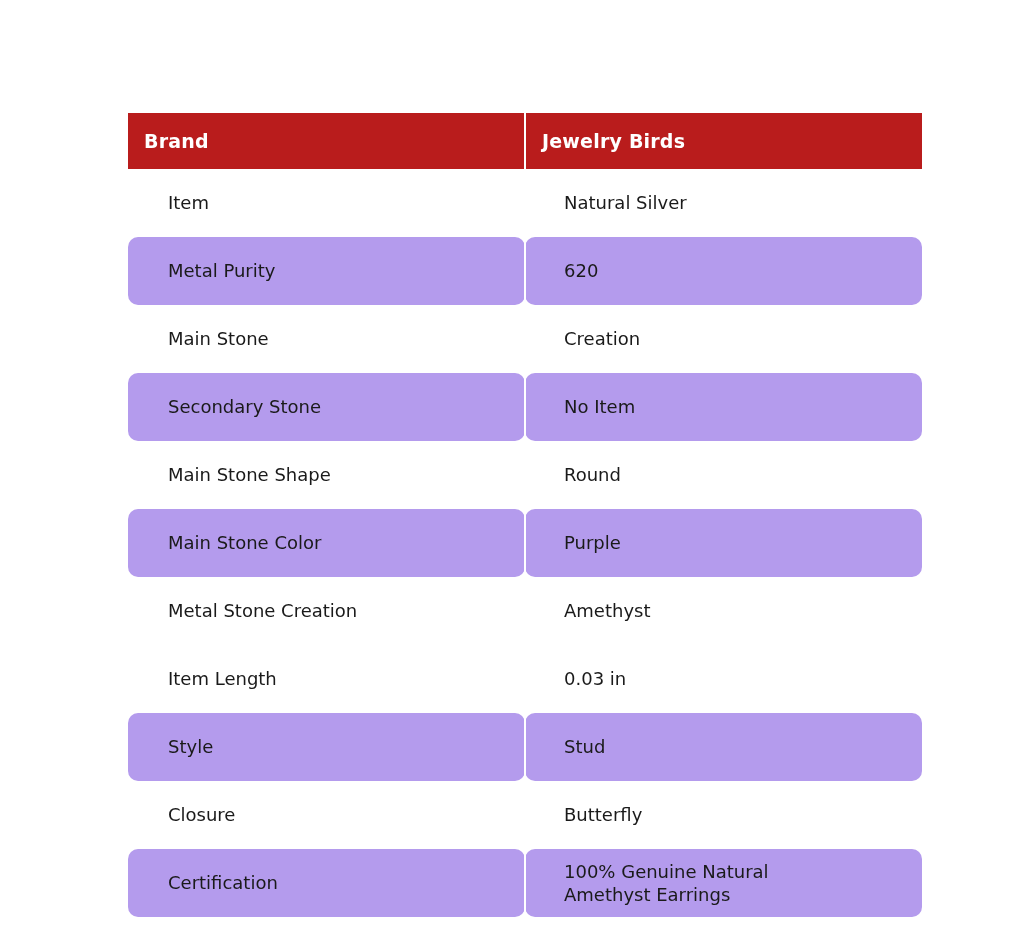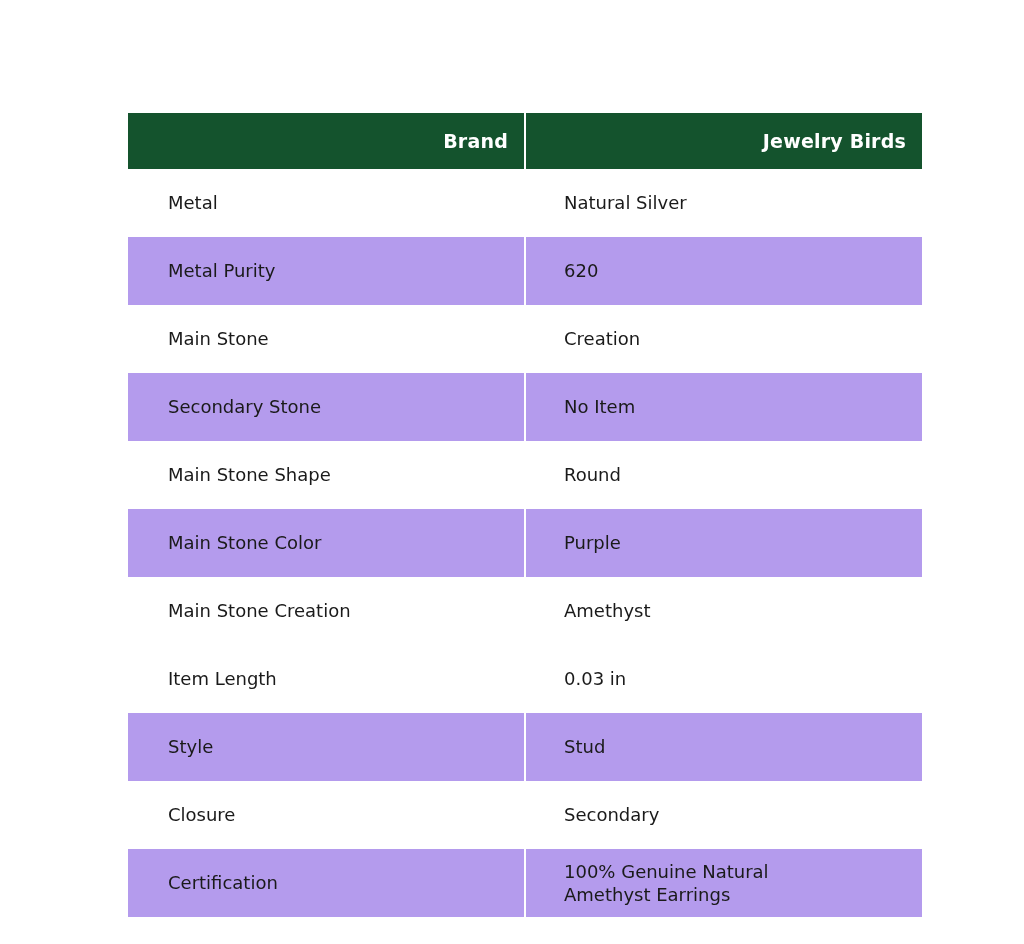--- a/index.html
+++ b/index.html
@@ -23,25 +23,25 @@
   }
   table.spec-table {
     border-collapse: collapse;
     width: 794px;
     table-layout: fixed;
   }
   table.spec-table col.col-label { width: 397px; }
   table.spec-table col.col-value { width: 397px; }
 
   table.spec-table th {
-    background: #14532d;
+    background: #b91c1c;
     color: #ffffff;
     font-size: 19px;
     font-weight: bold;
-    text-align: right;
+    text-align: left;
     height: 56px;
     padding: 0 16px;
     border: none;
     letter-spacing: 0.2px;
   }
   table.spec-table th.header-divider-left {
     border-right: 2px solid #ffffff;
   }
   table.spec-table td {
     font-size: 18px;
@@ -49,20 +49,21 @@
     padding: 6px 0 6px 40px;
     vertical-align: middle;
     border: none;
     line-height: 1.3;
   }
   table.spec-table tr.row-odd td {
     background: #ffffff;
   }
   table.spec-table tr.row-even td {
     background: #b49bed;
+    border-radius: 10px;
   }
   table.spec-table td.cell-value {
     padding-left: 38px;
   }
   table.spec-table tr.row-even td.cell-label {
     border-right: 2px solid #ffffff;
   }
   table.spec-table tr.row-odd td.cell-label {
     border-right: 2px solid #ffffff;
   }
@@ -80,21 +81,21 @@
       <col class="col-value">
     </colgroup>
     <thead>
       <tr>
         <th class="header-divider-left">Brand</th>
         <th>Jewelry Birds</th>
       </tr>
     </thead>
     <tbody>
       <tr class="row-odd">
-        <td class="cell-label">Metal</td>
+        <td class="cell-label">Item</td>
         <td class="cell-value">Natural Silver</td>
       </tr>
       <tr class="row-even">
         <td class="cell-label">Metal Purity</td>
         <td class="cell-value">620</td>
       </tr>
       <tr class="row-odd">
         <td class="cell-label">Main Stone</td>
         <td class="cell-value">Creation</td>
       </tr>
@@ -104,34 +105,34 @@
       </tr>
       <tr class="row-odd">
         <td class="cell-label">Main Stone Shape</td>
         <td class="cell-value">Round</td>
       </tr>
       <tr class="row-even">
         <td class="cell-label">Main Stone Color</td>
         <td class="cell-value">Purple</td>
       </tr>
       <tr class="row-odd">
-        <td class="cell-label">Main Stone Creation</td>
+        <td class="cell-label">Metal Stone Creation</td>
         <td class="cell-value">Amethyst</td>
       </tr>
       <tr class="row-odd">
         <td class="cell-label">Item Length</td>
         <td class="cell-value">0.03 in</td>
       </tr>
       <tr class="row-even">
         <td class="cell-label">Style</td>
         <td class="cell-value">Stud</td>
       </tr>
       <tr class="row-odd">
         <td class="cell-label">Closure</td>
-        <td class="cell-value">Secondary</td>
+        <td class="cell-value">Butterfly</td>
       </tr>
       <tr class="row-even">
         <td class="cell-label">Certification</td>
         <td class="cell-value multiline">100% Genuine Natural
 Amethyst Earrings</td>
       </tr>
     </tbody>
   </table>
 </div>
 

